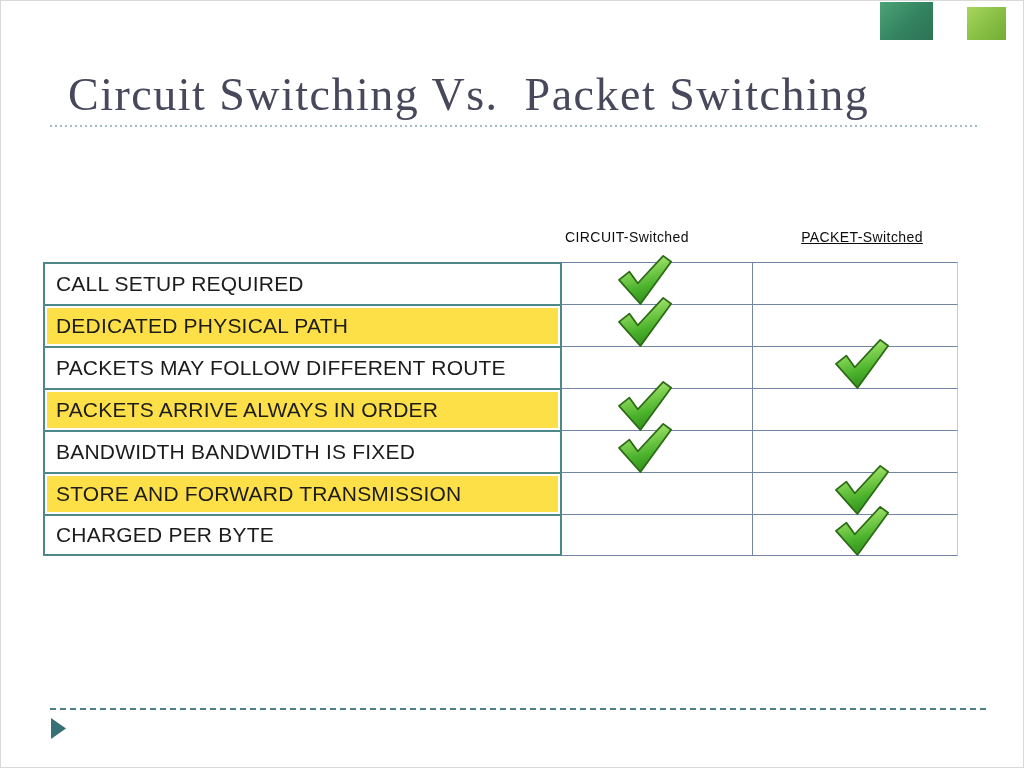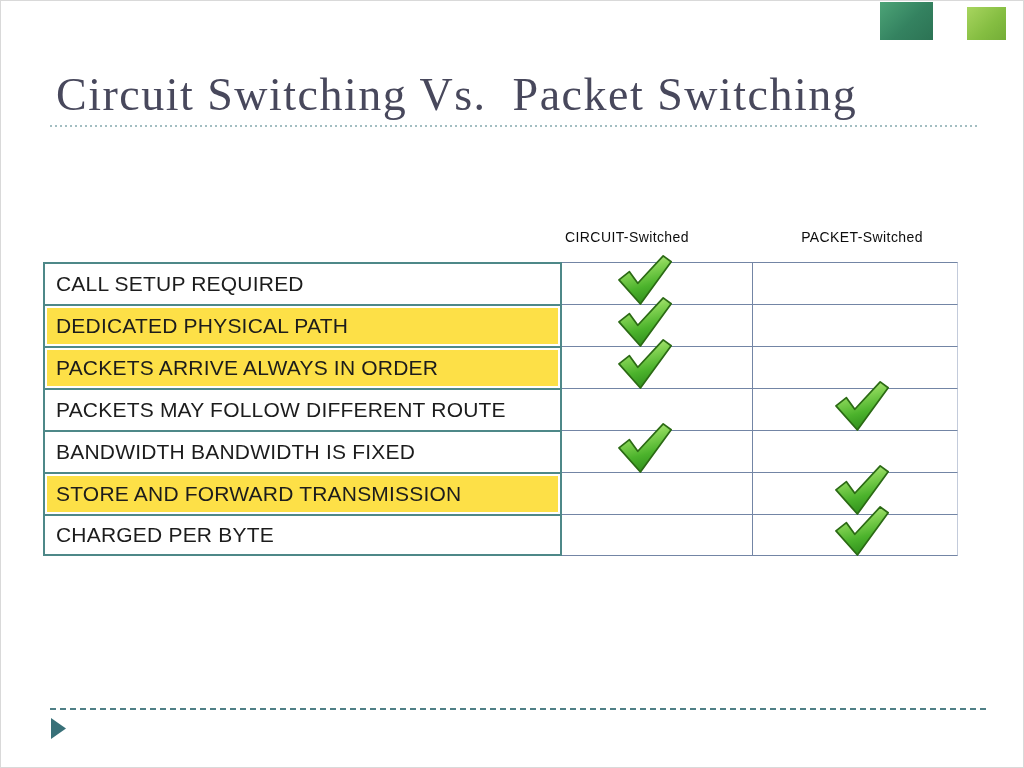--- a/index.html
+++ b/index.html
@@ -19,21 +19,21 @@
     background: linear-gradient(135deg, #4da477 0%, #348260 55%, #2c7354 100%);
   }
   .sq-small {
     left: 967px; top: 7px; width: 39px; height: 33px;
     background: linear-gradient(135deg, #a8d55f 0%, #84bd41 60%, #74ad37 100%);
   }
 
   
   .title {
     position: absolute;
-    left: 56px; top: 68px;
+    left: 68px; top: 68px;
     margin: 0;
     font-family: "Liberation Serif", "DejaVu Serif", serif;
     font-weight: 400;
     font-size: 46px;
     letter-spacing: 1.5px;
     color: #48485c;
     white-space: pre;
   }
   .title-rule {
     position: absolute;
@@ -46,21 +46,21 @@
   .col-header {
     position: absolute;
     top: 229px;
     transform: translateX(-50%);
     font-size: 14px;
     letter-spacing: 0.4px;
     color: #0d0d0d;
     white-space: nowrap;
   }
   .col-header.circuit { left: 627px; }
-  .col-header.packet  { left: 862px; }
+  .col-header.packet  { left: 862px; text-decoration: underline; }
 
   
   .table {
     position: absolute;
     left: 43px; top: 262px;
     width: 915px;
   }
   .row { display: flex; height: 42px; }
   .cell { box-sizing: border-box; }
 
@@ -139,37 +139,37 @@
       </div>
       <div class="row alt">
         <div class="cell label">DEDICATED PHYSICAL PATH</div>
         <div class="cell check circuit-cell">
           <svg class="check-svg" viewBox="0 0 100 84">
             <path d="M7 38 L26 25 L39 46 L86 2 L99 13 L41 82 Z" fill="url(#checkGrad)" stroke="#2b6a14" stroke-width="3" stroke-linejoin="round"></path>
           </svg>
         </div>
         <div class="cell check packet-cell"></div>
       </div>
-      <div class="row alt">
-        <div class="cell label">PACKETS ARRIVE ALWAYS IN ORDER</div>
-        <div class="cell check circuit-cell">
-          <svg class="check-svg" viewBox="0 0 100 84">
-            <path d="M7 38 L26 25 L39 46 L86 2 L99 13 L41 82 Z" fill="url(#checkGrad)" stroke="#2b6a14" stroke-width="3" stroke-linejoin="round"></path>
-          </svg>
-        </div>
-        <div class="cell check packet-cell"></div>
-      </div>
       <div class="row">
         <div class="cell label">PACKETS MAY FOLLOW DIFFERENT ROUTE</div>
         <div class="cell check circuit-cell"></div>
         <div class="cell check packet-cell">
           <svg class="check-svg" viewBox="0 0 100 84">
             <path d="M7 38 L26 25 L39 46 L86 2 L99 13 L41 82 Z" fill="url(#checkGrad)" stroke="#2b6a14" stroke-width="3" stroke-linejoin="round"></path>
           </svg>
         </div>
+      </div>
+      <div class="row alt">
+        <div class="cell label">PACKETS ARRIVE ALWAYS IN ORDER</div>
+        <div class="cell check circuit-cell">
+          <svg class="check-svg" viewBox="0 0 100 84">
+            <path d="M7 38 L26 25 L39 46 L86 2 L99 13 L41 82 Z" fill="url(#checkGrad)" stroke="#2b6a14" stroke-width="3" stroke-linejoin="round"></path>
+          </svg>
+        </div>
+        <div class="cell check packet-cell"></div>
       </div>
       <div class="row">
         <div class="cell label">BANDWIDTH BANDWIDTH IS FIXED</div>
         <div class="cell check circuit-cell">
           <svg class="check-svg" viewBox="0 0 100 84">
             <path d="M7 38 L26 25 L39 46 L86 2 L99 13 L41 82 Z" fill="url(#checkGrad)" stroke="#2b6a14" stroke-width="3" stroke-linejoin="round"></path>
           </svg>
         </div>
         <div class="cell check packet-cell"></div>
       </div>

